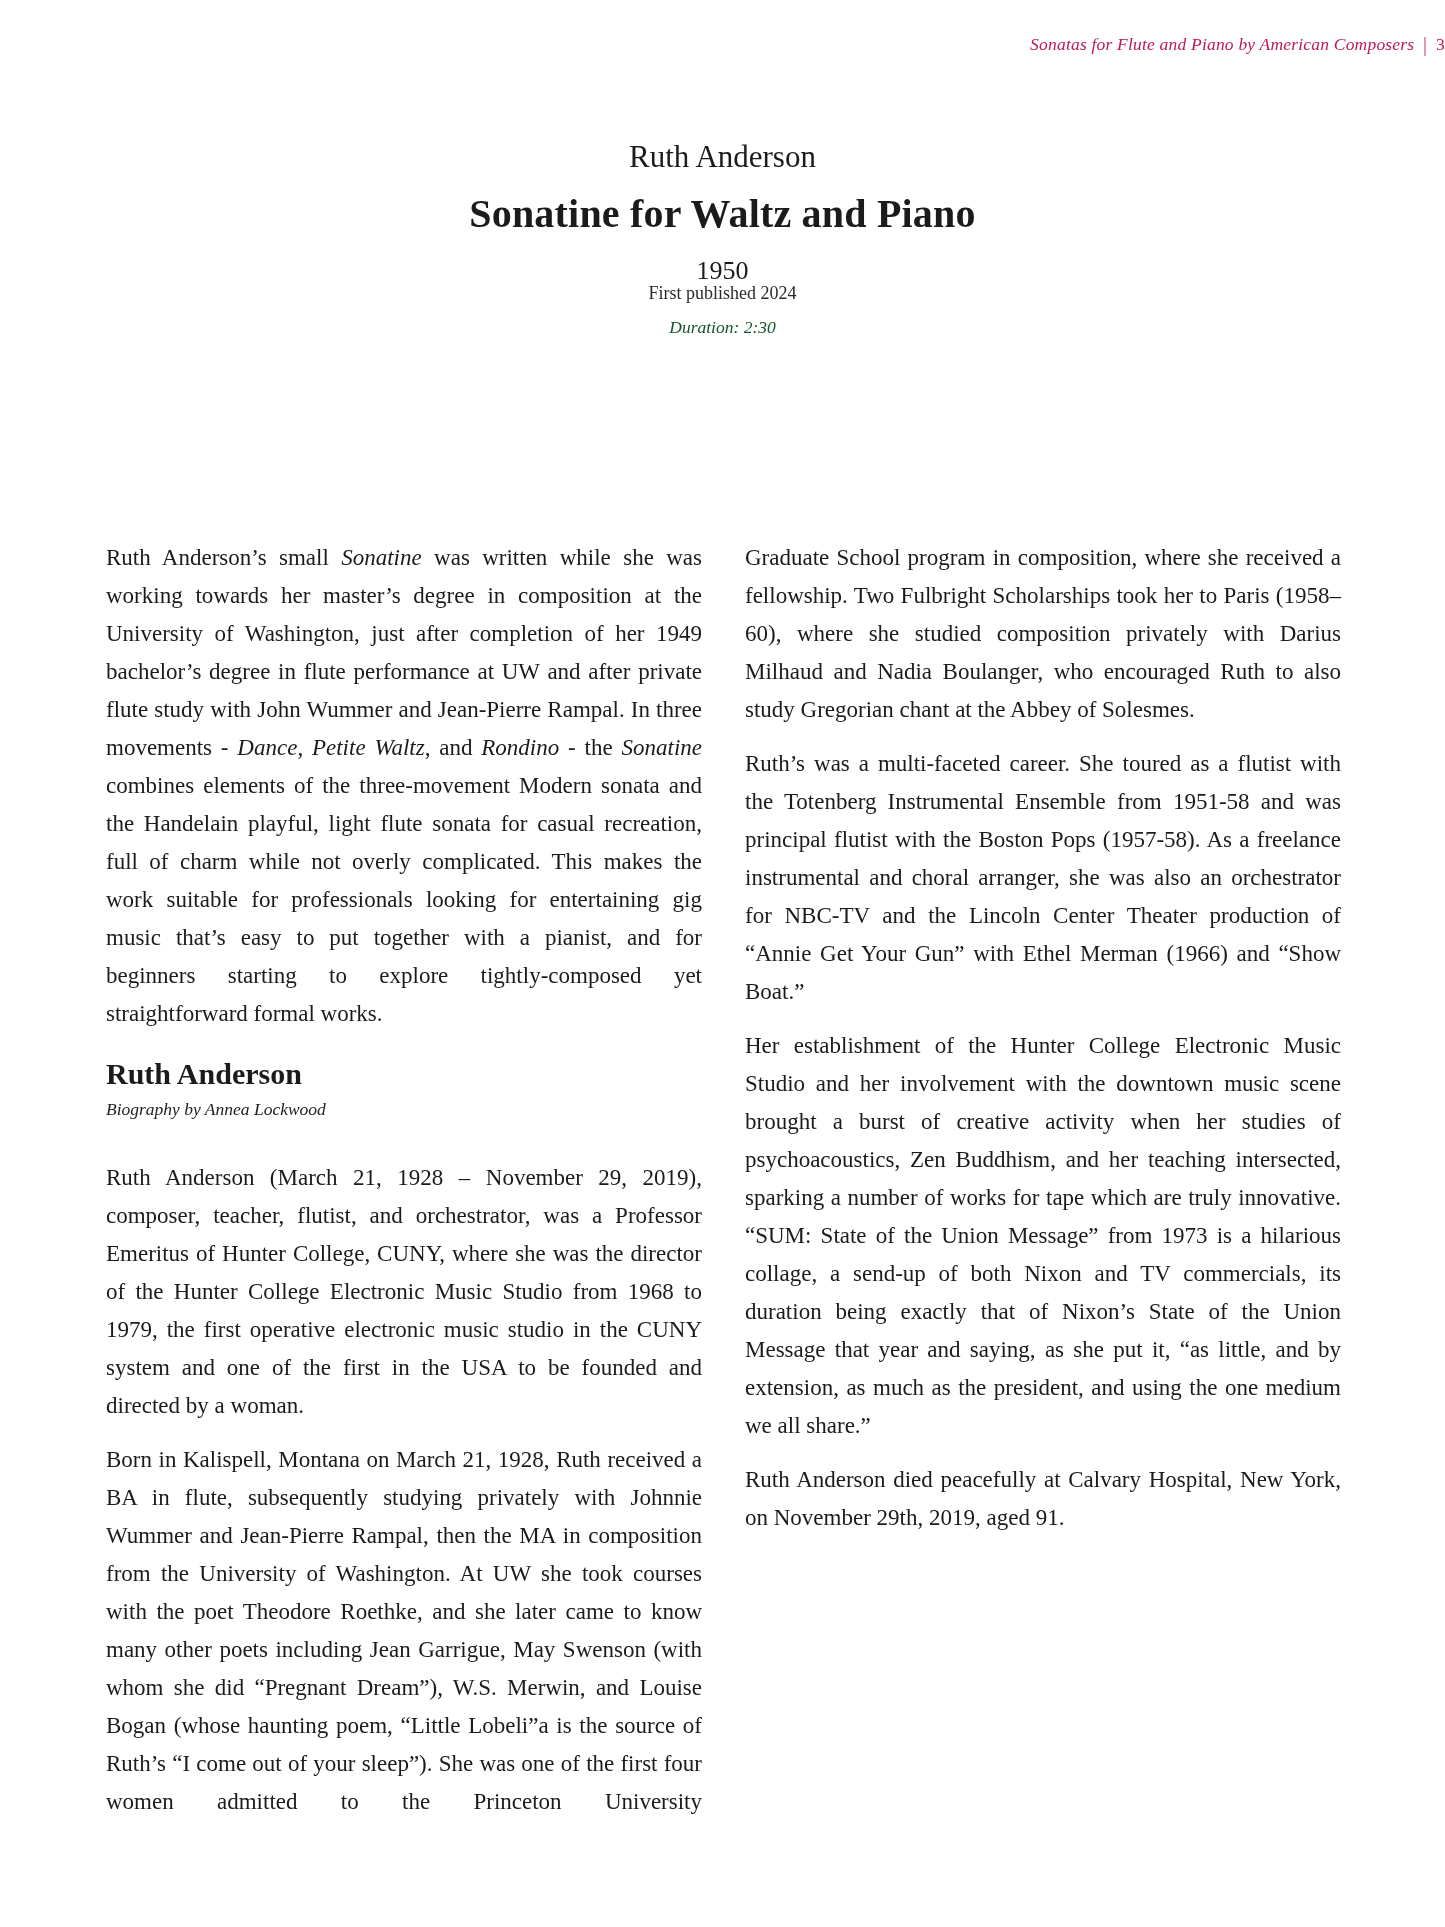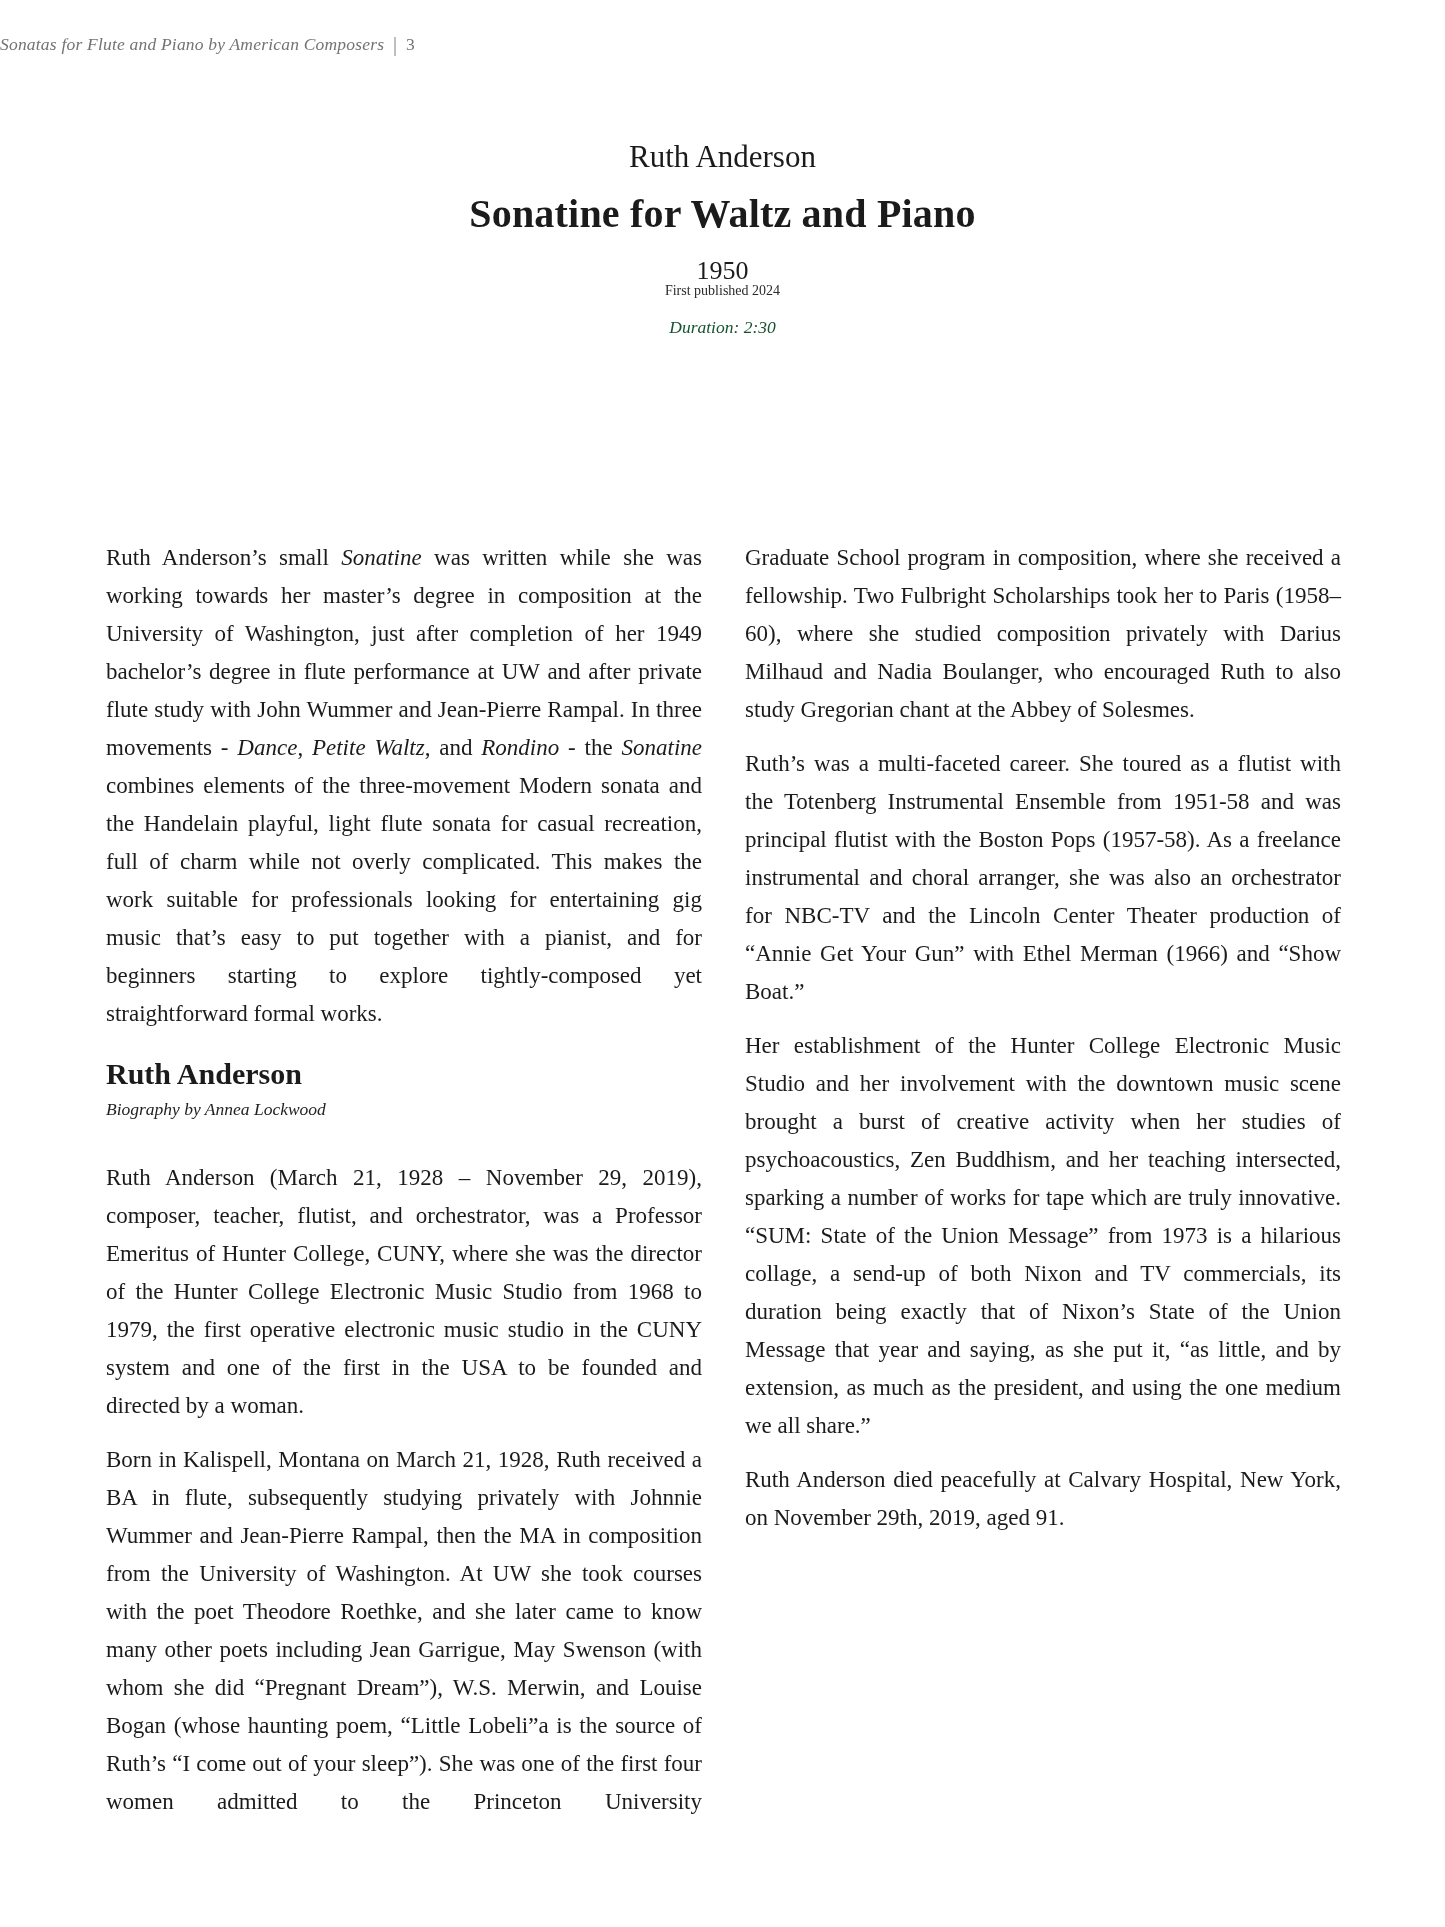--- a/index.html
+++ b/index.html
@@ -12,23 +12,23 @@
     color: #1b1b1b;
     overflow: hidden;
   }
 
   
   .running-header {
     position: absolute;
     top: 34px;
     left: 0;
     width: 100%;
-    text-align: left;
+    text-align: right;
     font-size: 17.5px;
-    color: #737373;
+    color: #be185d;
     letter-spacing: 0.2px;
   }
   .running-header .rh-title { font-style: italic; }
   .running-header .rh-sep { display: inline-block; margin: 0 9px; font-style: normal; transform: scaleY(1.15); }
   .running-header .rh-page { font-style: normal; }
 
   
   .title-block { position: absolute; left: 0; top: 0; width: 100%; text-align: center; }
   .composer {
     position: absolute; top: 139px; left: 0; width: 100%;
@@ -37,21 +37,21 @@
   .work-title {
     position: absolute; top: 190px; left: 0; width: 100%;
     font-size: 40px; font-weight: 700; margin: 0; letter-spacing: 0.2px;
   }
   .work-year {
     position: absolute; top: 256px; left: 0; width: 100%;
     font-size: 26px;
   }
   .first-published {
     position: absolute; top: 283px; left: 0; width: 100%;
-    font-size: 14px; color: #2a2a2a;
+    font-size: 18px; color: #2a2a2a;
   }
   .duration {
     position: absolute; top: 317px; left: 0; width: 100%;
     font-size: 17.5px; font-style: italic; color: #14532d;
   }
 
   
   .columns {
     position: absolute;
     top: 531px;

